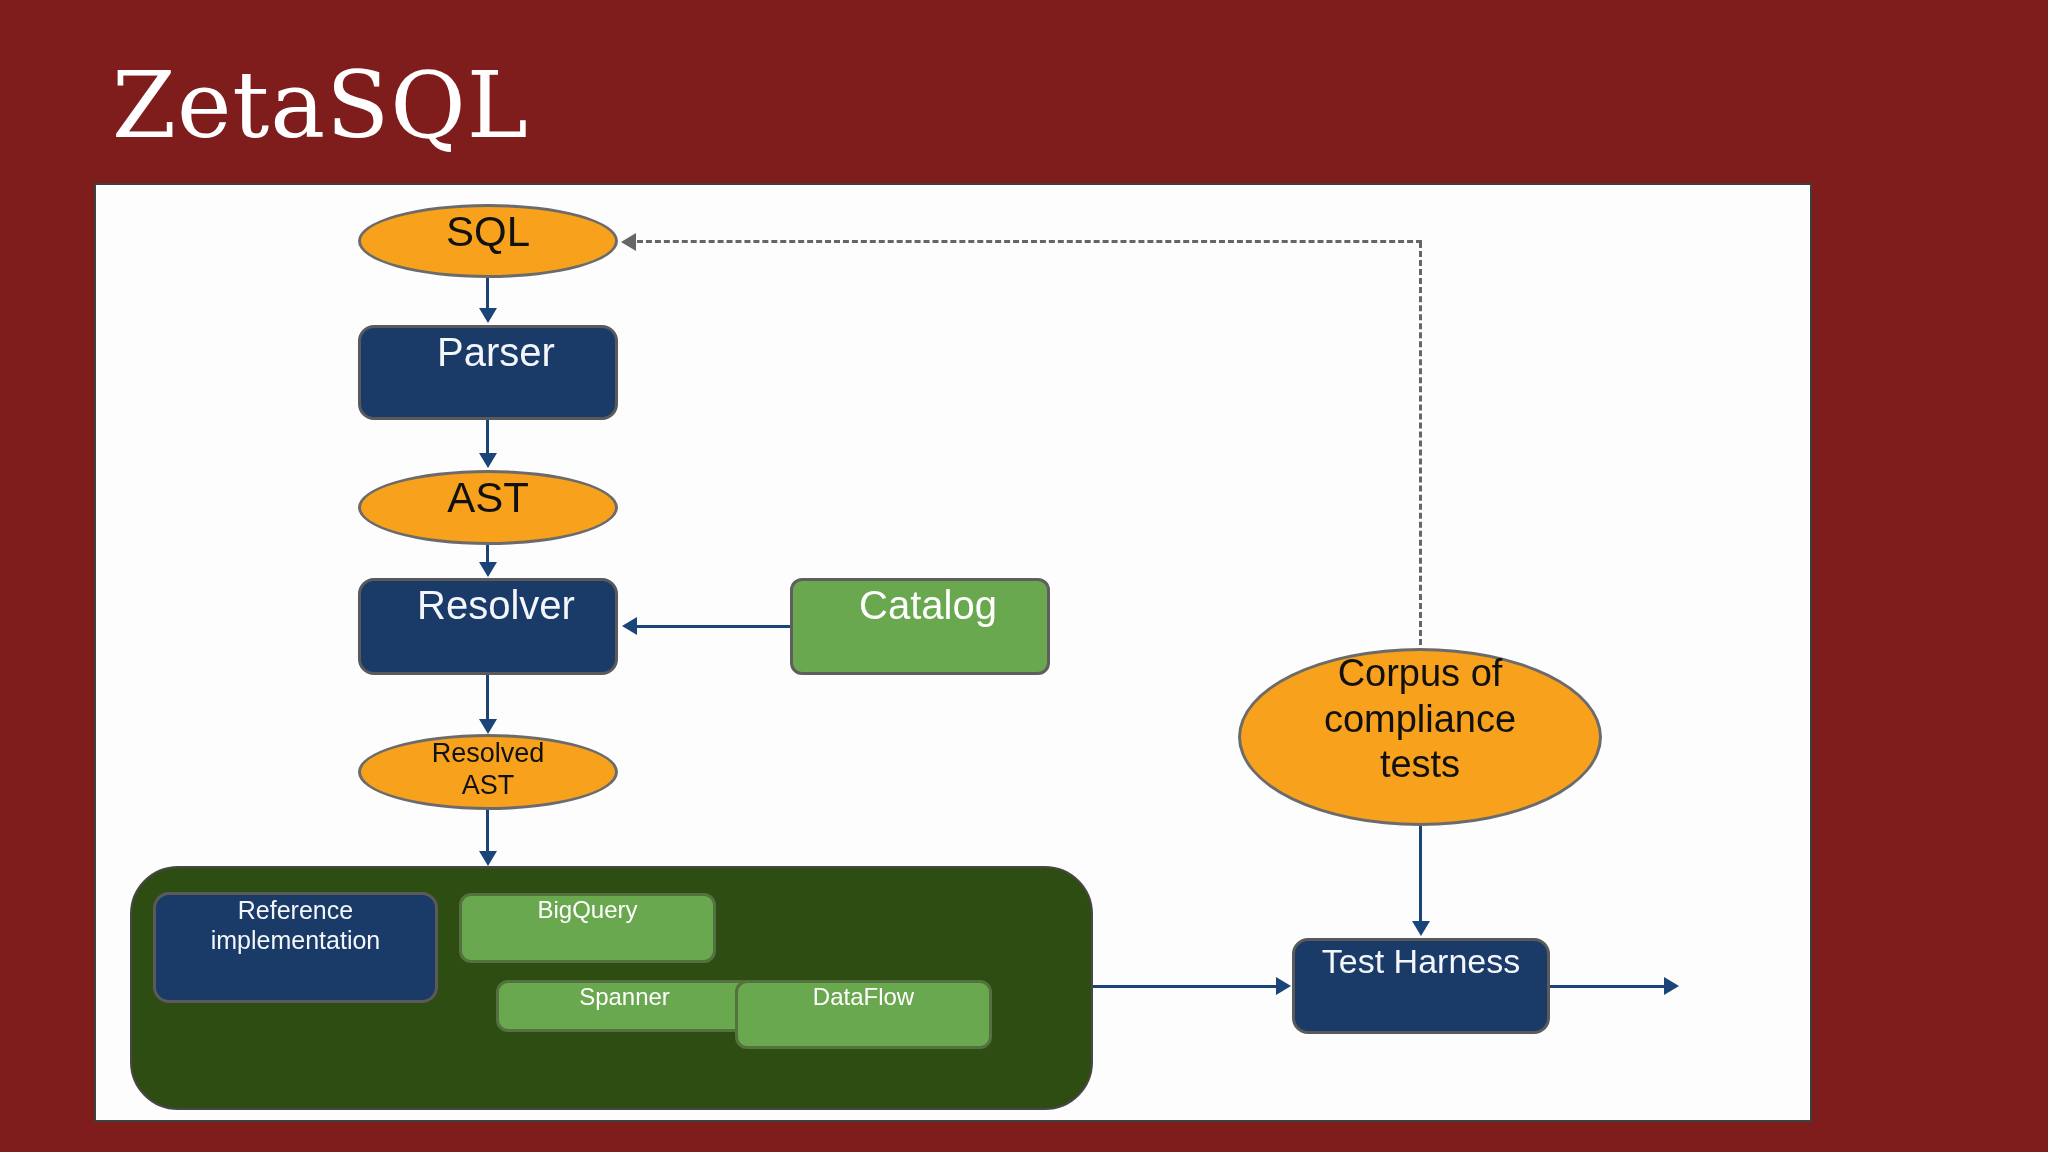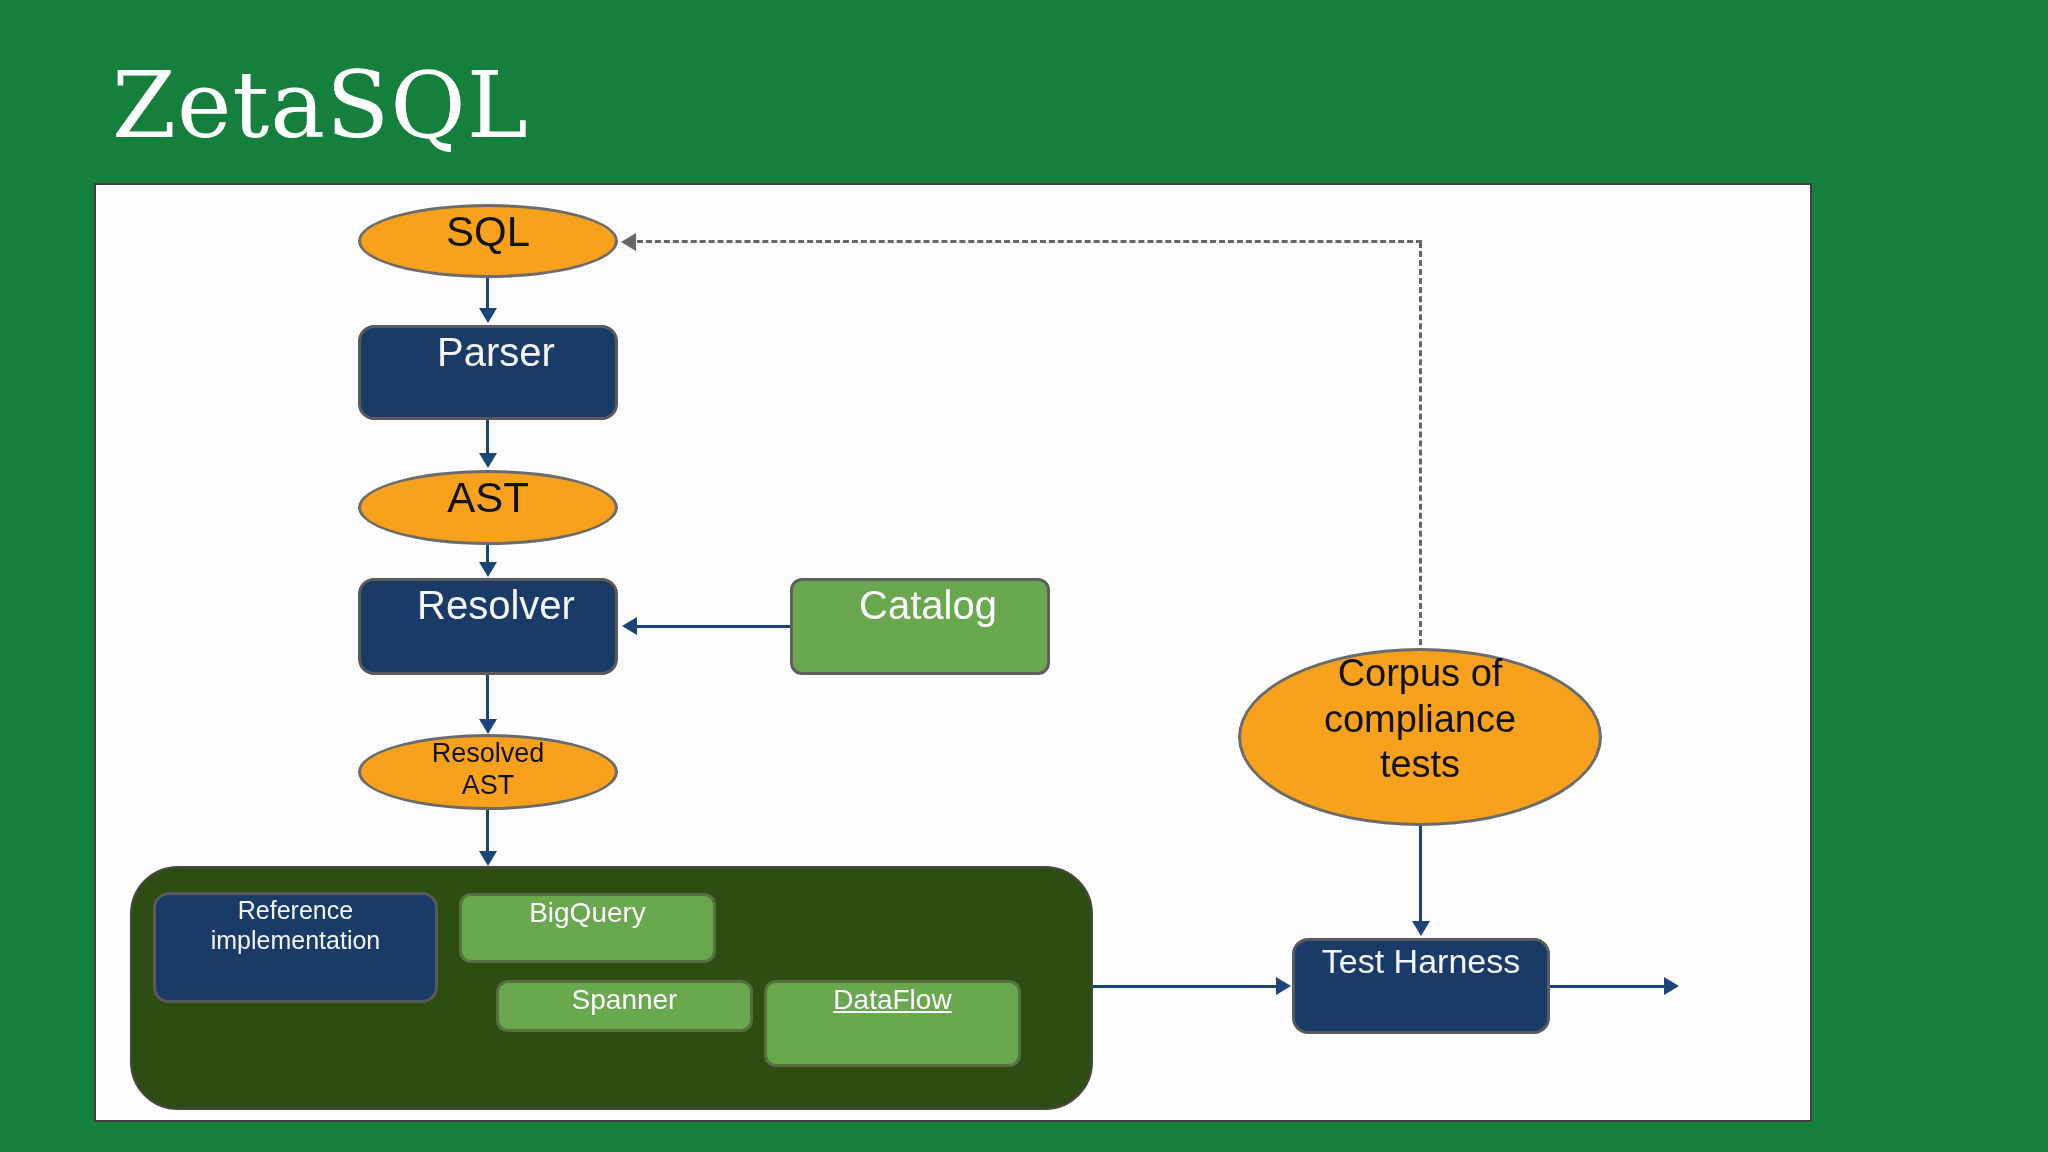--- a/index.html
+++ b/index.html
@@ -1,16 +1,16 @@
 <!DOCTYPE html>
 <html><head>
 <meta charset="utf-8">
 <style>
   html,body{margin:0;padding:0;background:#05507d;}
-  .slide{position:relative;width:2048px;height:1152px;background:#15803d;
+  .slide{position:relative;width:2048px;height:1152px;background:#7f1d1d;
          font-family:"Liberation Sans",sans-serif;overflow:hidden;}
   .slide-title{position:absolute;left:112px;top:52px;color:#ffffff;
                font-family:"DejaVu Serif","Liberation Serif",serif;
                font-size:92px;font-weight:500;letter-spacing:1px;}
   .panel{position:absolute;left:94px;top:183px;width:1718px;height:939px;
          background:#fdfdfd;border:2px solid #3f3f3f;box-sizing:border-box;}
 
   .node{position:absolute;display:flex;align-items:flex-start;justify-content:center;
         text-align:center;box-sizing:border-box;line-height:1.2;}
   .ellipse{background:#f7a11c;border:3px solid #6b6b6b;border-radius:50%;color:#111111;}
@@ -30,21 +30,21 @@
   .head-right{border-top:9px solid transparent;border-bottom:9px solid transparent;
               border-left:15px solid #1b4578;}
   .head-left{border-top:9px solid transparent;border-bottom:9px solid transparent;
              border-right:15px solid #1b4578;}
   .head-left-gray{border-top:9px solid transparent;border-bottom:9px solid transparent;
                   border-right:15px solid #666666;}
 
   .fs-xl{font-size:42px;}   
   .fs-lg{font-size:40px;padding-left:16px;}   
   .fs-md{font-size:34px;}   
-  .fs-grn{font-size:28px;}  
+  .fs-grn{font-size:24px;}  
   .fs-ref{font-size:25px;}  
   .fs-sm{font-size:27px;}   
   .fs-corpus{font-size:38px;}
   .wrap-narrow{max-width:170px;}
   .wrap-ref{max-width:250px;}
   .wrap-corpus{max-width:270px;}
 </style>
 </head>
 <body>
 
@@ -86,21 +86,21 @@
 
   <div class="node rect-green fs-grn" style="left:459px;top:893px;width:257px;height:70px;">
     <span>BigQuery</span>
   </div>
 
 
   <div class="node rect-green fs-grn" style="left:459px;top:980px;width:257px;height:52px;margin-left:37px;">
     <span>Spanner</span>
   </div>
 
-  <div class="node rect-green fs-grn" style="left:764px;top:980px;width:257px;height:87px;text-decoration:underline;">
+  <div class="node rect-green fs-grn" style="left:735px;top:980px;width:257px;height:69px;">
     <span>DataFlow</span>
   </div>
 
   <div class="node ellipse fs-corpus" style="left:1238px;top:648px;width:364px;height:178px;">
     <span class="wrap-corpus">Corpus of compliance tests</span>
   </div>
 
   <div class="node rect-navy fs-md" style="left:1292px;top:938px;width:258px;height:96px;">
     <span>Test Harness</span>
   </div>

